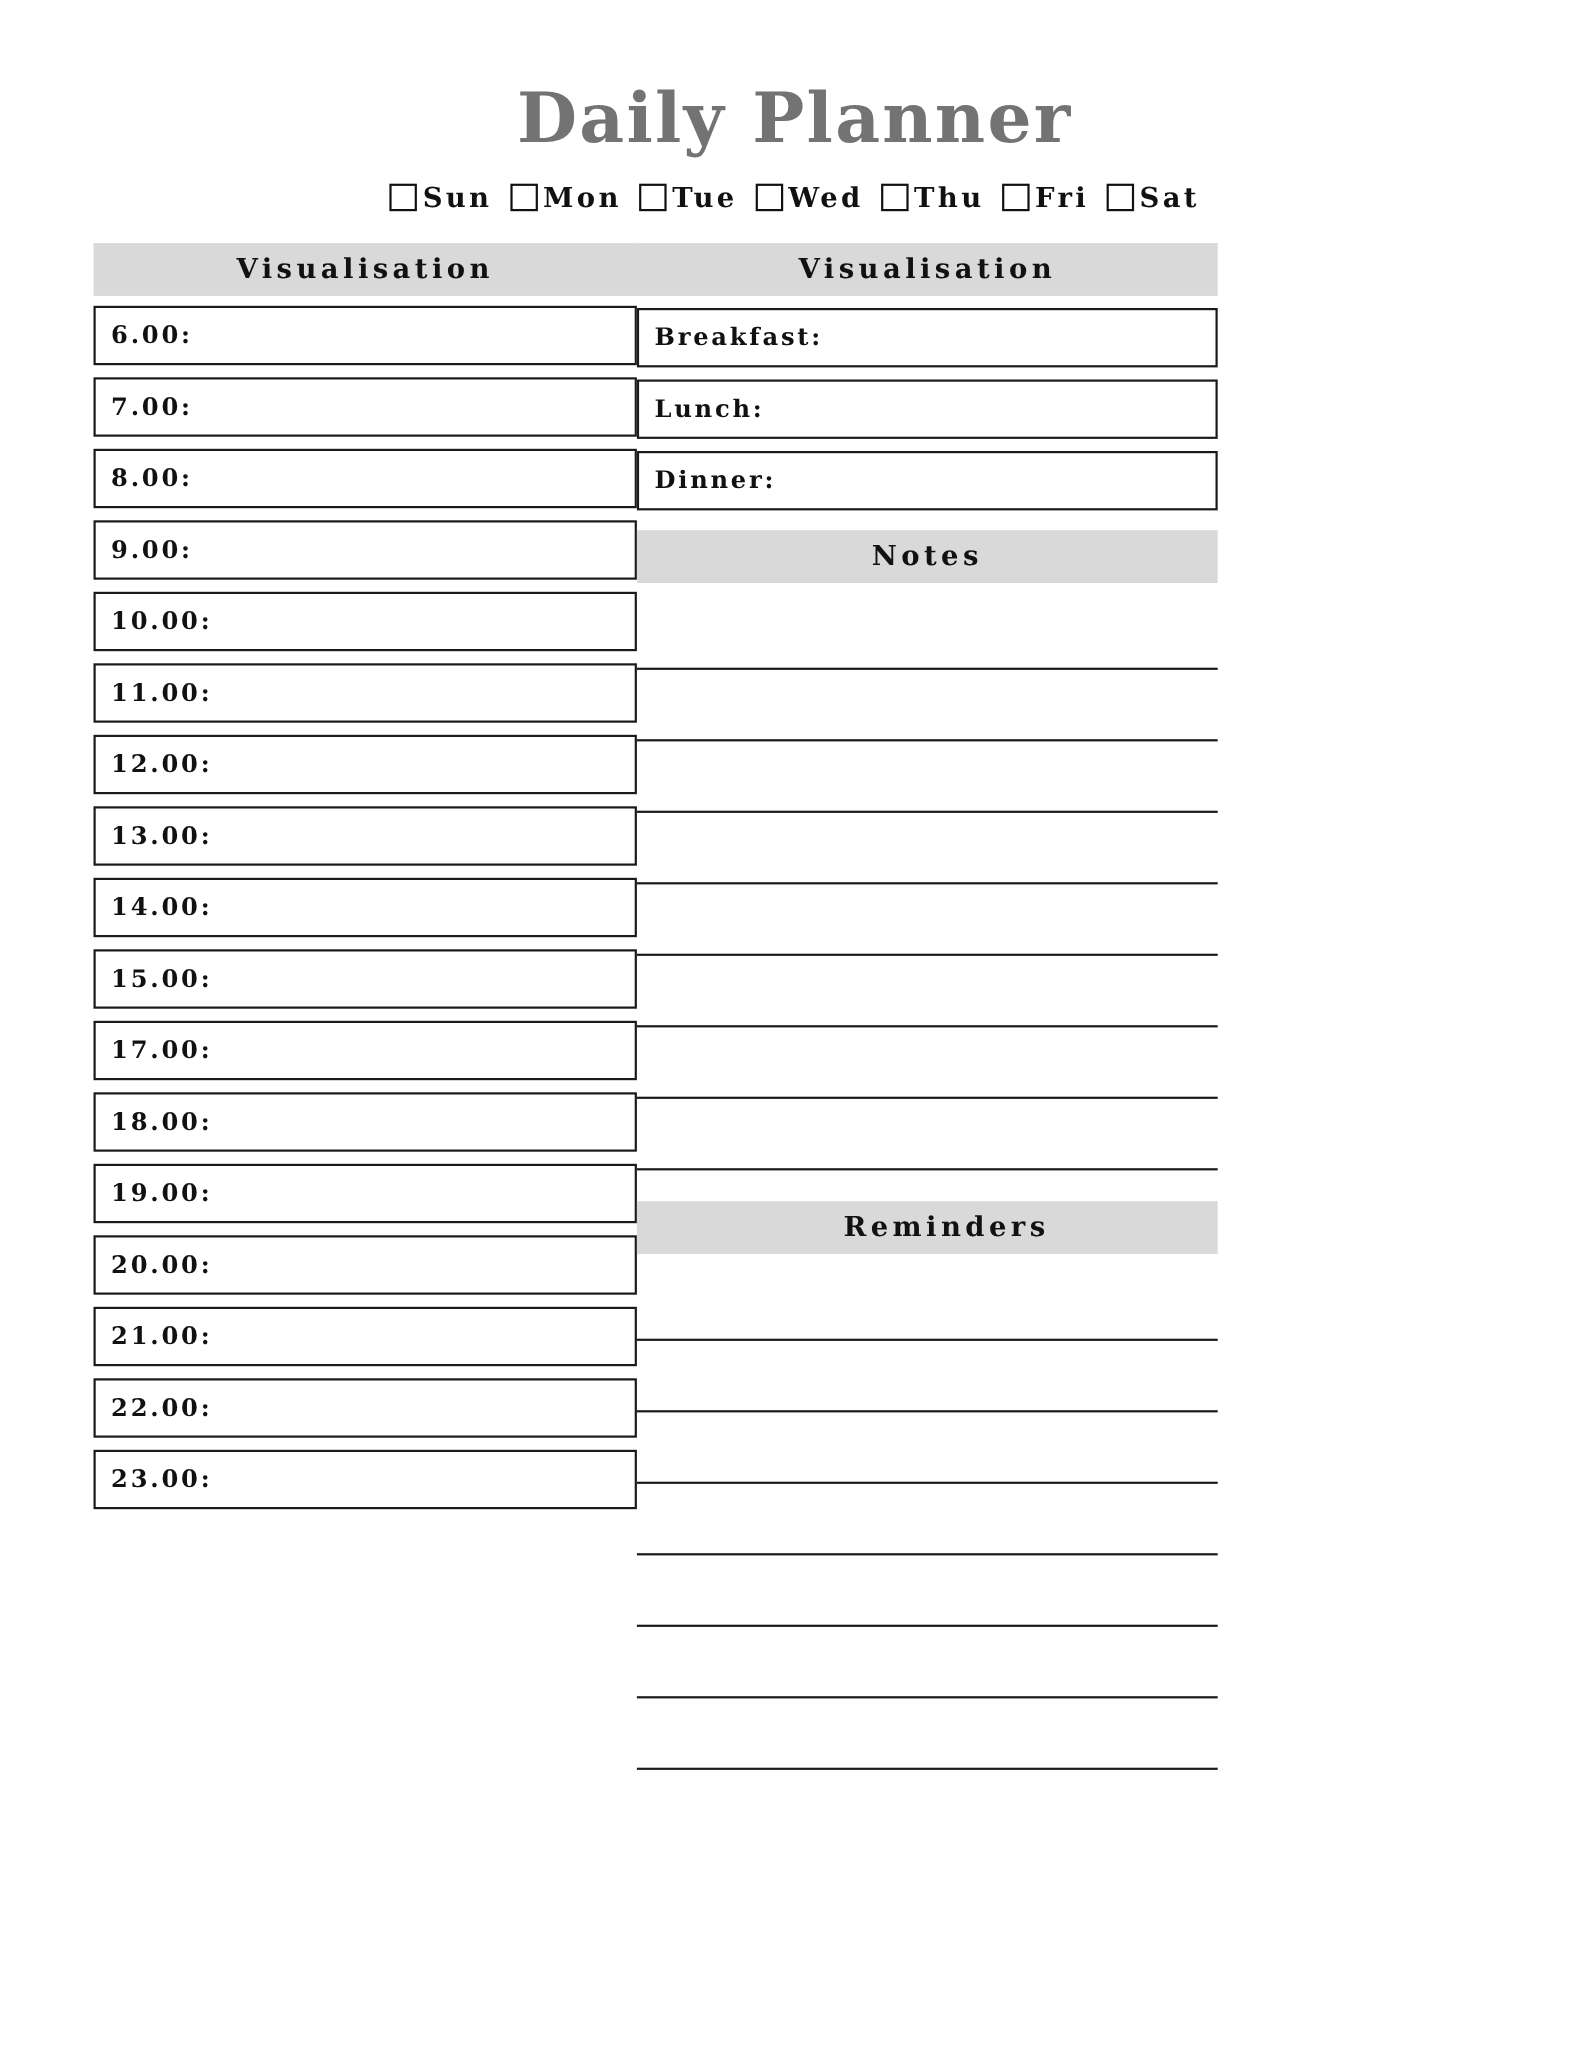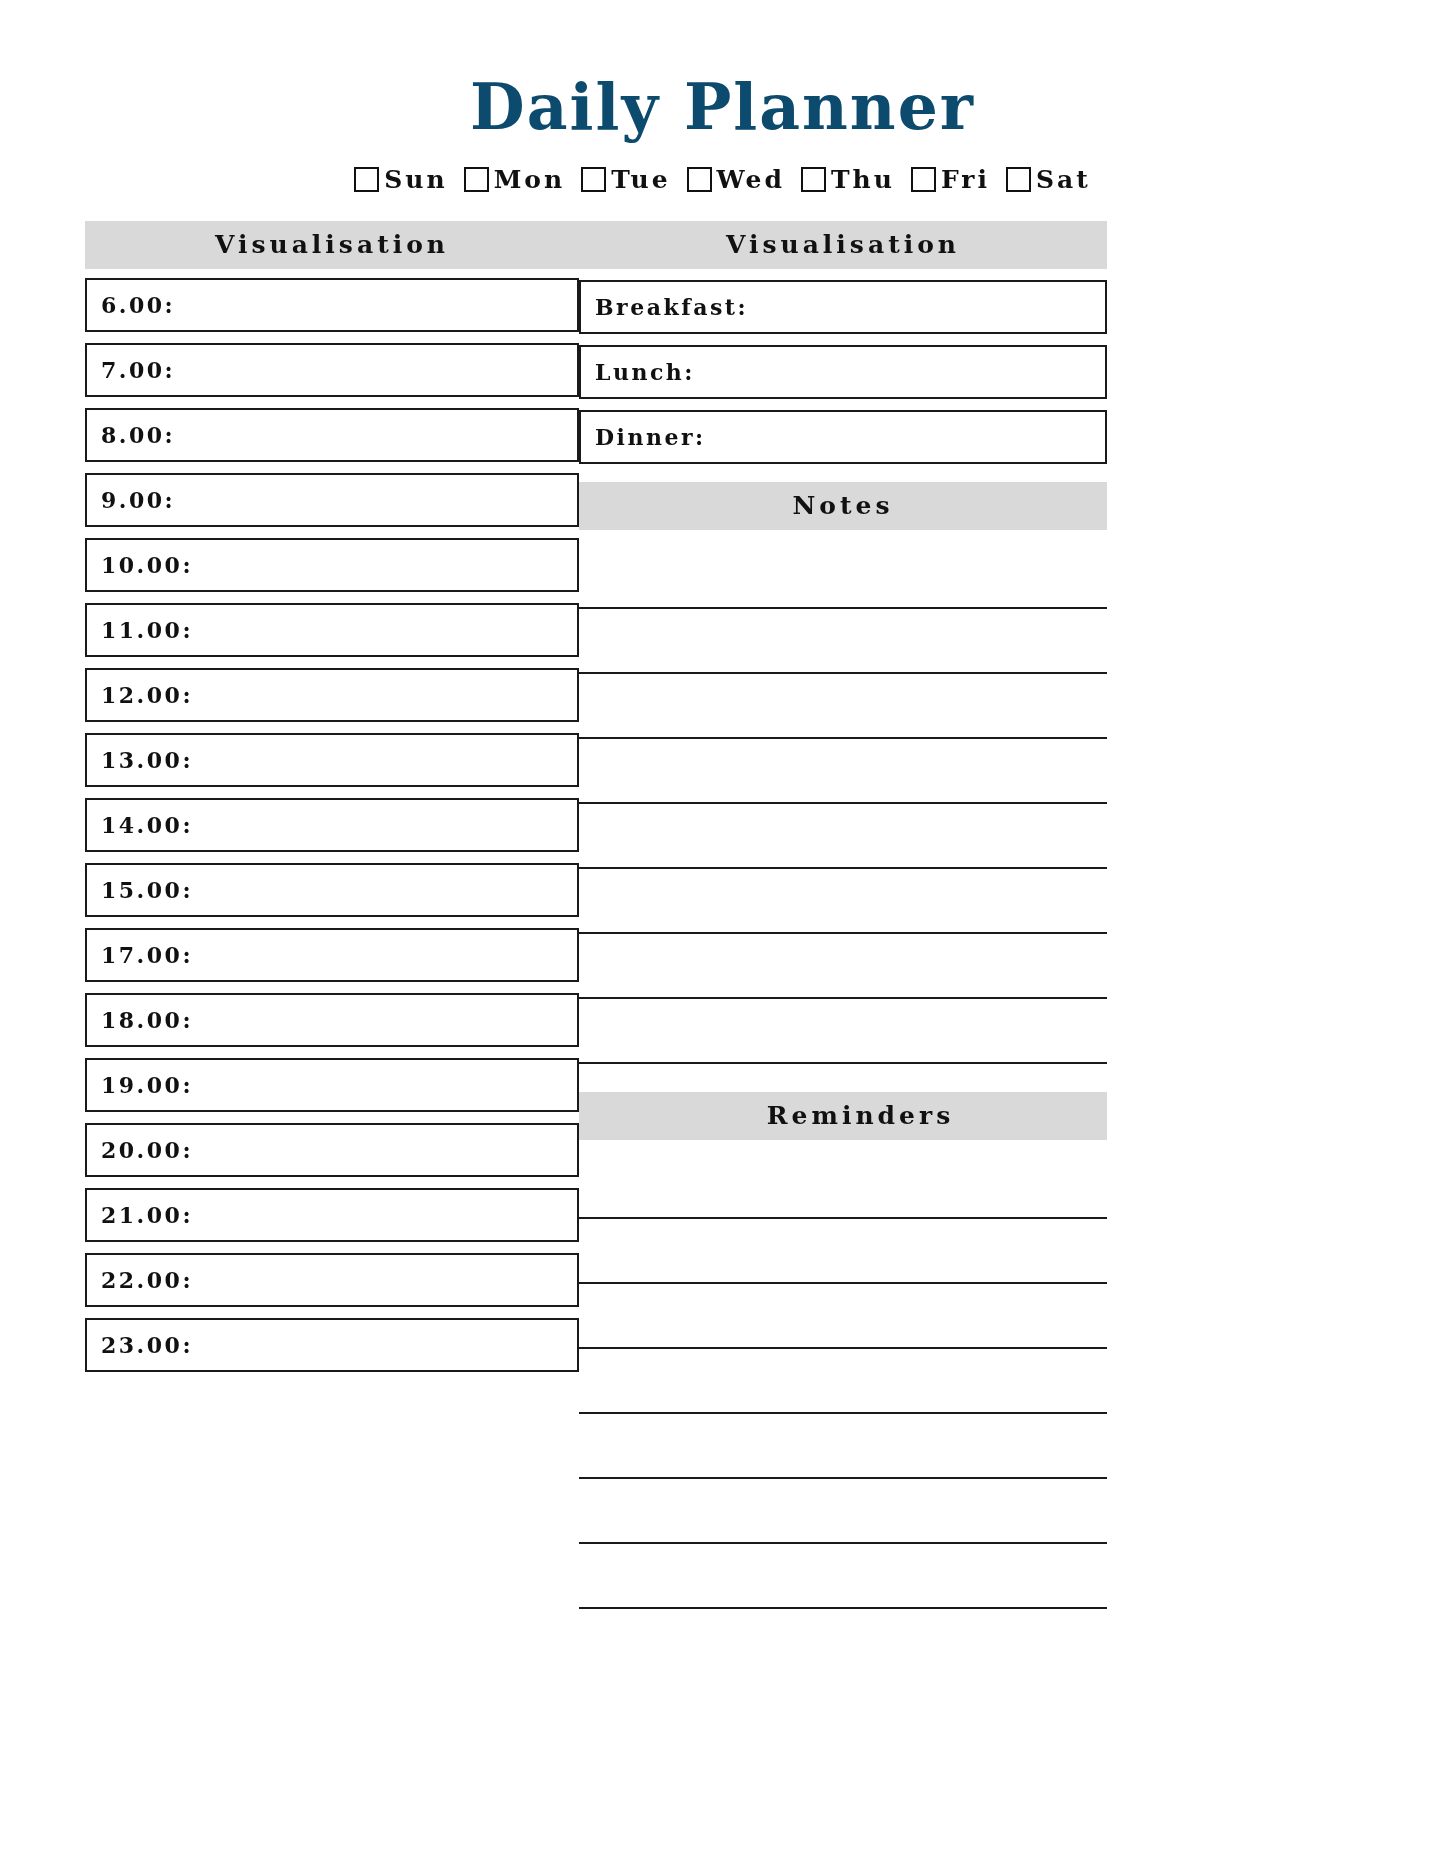--- a/index.html
+++ b/index.html
@@ -19,21 +19,21 @@
   
   .page-title {
     text-align: center;
     font-family: "DejaVu Serif", "Liberation Serif", serif;
     font-weight: 700;
     font-size: 63px;
     letter-spacing: 2px;
     margin: 0;
     padding-top: 76px;
     line-height: 1.0;
-    color: #0c4a6e;
+    color: #737373;
   }
 
   
   .days-row {
     display: flex;
     justify-content: center;
     align-items: center;
     margin-top: 26px;
     gap: 0px;
   }

